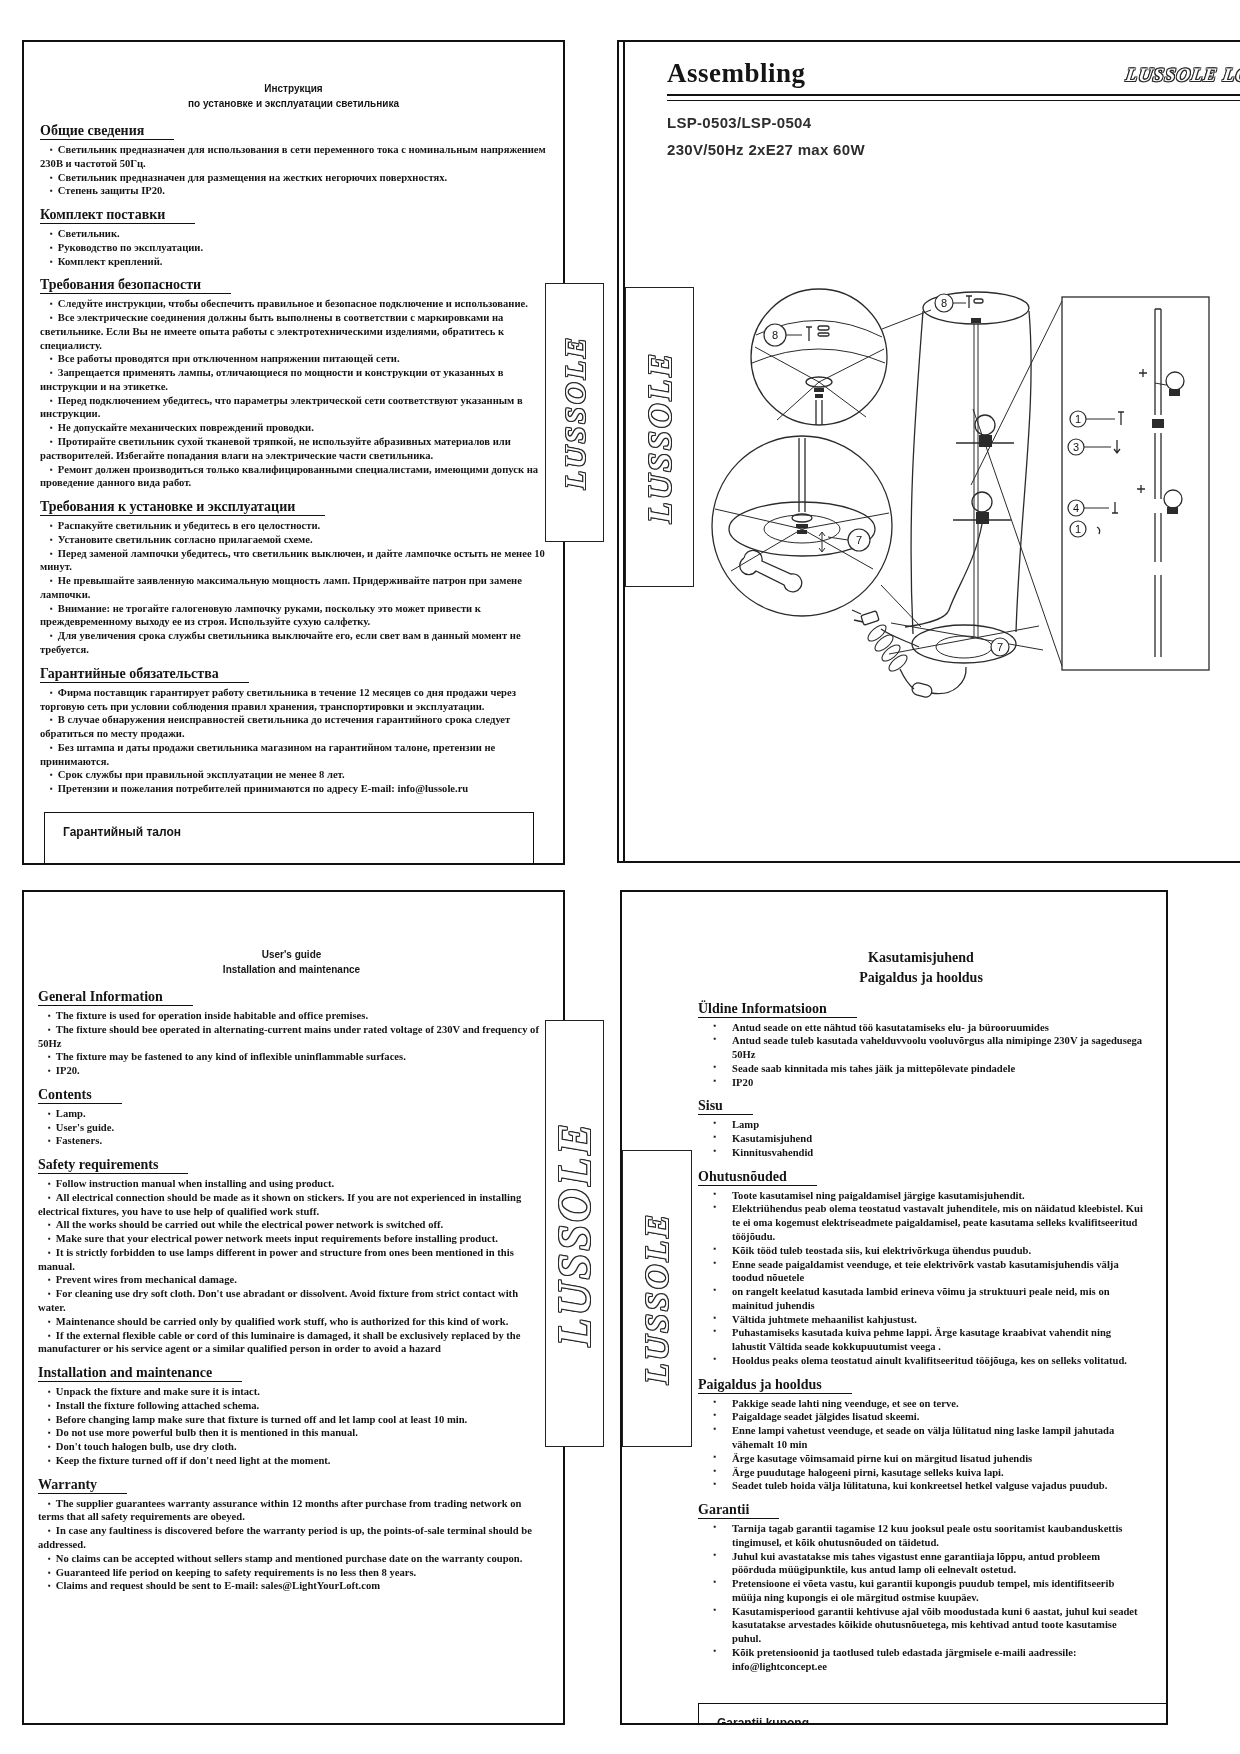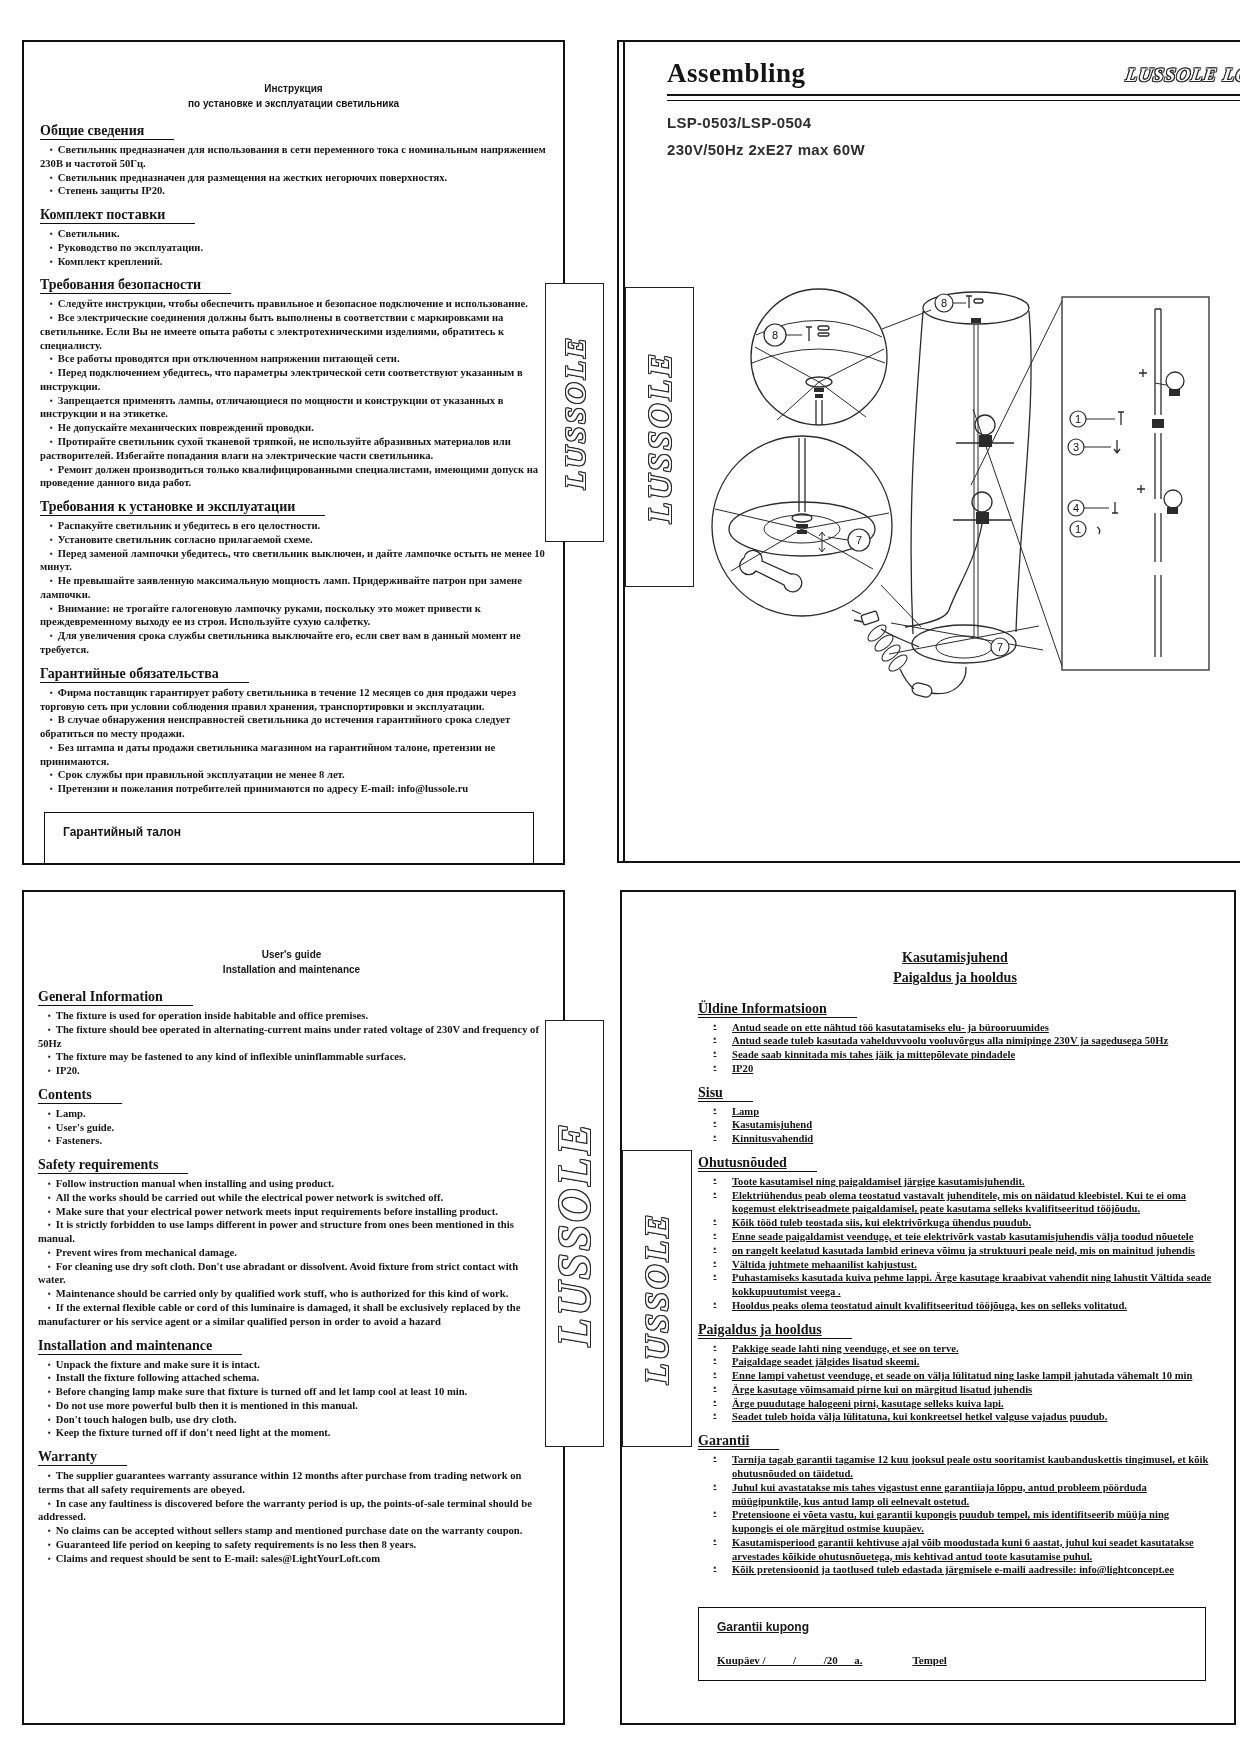--- a/index.html
+++ b/index.html
@@ -2,21 +2,21 @@
 <html><head>
 <meta charset="utf-8">
 <style>
   html,body{margin:0;padding:0;background:#e8e8e8;}
   .page{position:relative;width:1240px;height:1754px;background:#fff;font-family:"Liberation Serif",serif;color:#151515;overflow:hidden;}
   .panel{position:absolute;border:2px solid #111;background:#fff;box-sizing:border-box;overflow:hidden;}
   .panel-tl{left:22px;top:40px;width:543px;height:825px;padding:40px 16px 0 16px;}
   .panel-tr{left:617px;top:40px;width:678px;height:823px;}
   .panel-tr::before{content:"";position:absolute;left:4px;top:0;bottom:0;width:2px;background:#111;}
   .panel-bl{left:22px;top:890px;width:543px;height:835px;padding:56px 18px 0 14px;}
-  .panel-br{left:620px;top:890px;width:616px;height:835px;padding:56px 22px 0 76px;text-decoration:underline;}
+  .panel-br{left:620px;top:890px;width:548px;height:835px;padding:56px 22px 0 76px;}
   .ttl{ text-align:center;font-family:"Liberation Sans",sans-serif;font-weight:bold;font-size:10px;line-height:1.45;margin-bottom:12px;}
   .ttl-serif{font-family:"Liberation Serif",serif;font-size:14px;}
   .sec-h{display:table;font-weight:bold;font-size:14px;border-bottom:1.6px solid #111;padding-right:30px;margin:9px 0 3px 0;}
   .sec-items{margin:0;}
   .li{font-weight:bold;font-size:10.6px;line-height:1.3;}
   .blt{font-size:8px;vertical-align:1px;margin:0 5px 0 10px;}
   .panel-br .li{display:flex;}
   .panel-br .blt{flex:0 0 34px;text-align:center;margin:0;}
   .panel-br .litx{flex:1;}
   .wbox{border:1.8px solid #111;margin-top:16px;padding:12px 18px 14px 18px;}
@@ -65,22 +65,22 @@
         <div class="sec-items">
           <div class="li"><span class="blt">▪</span><span class="litx">Светильник.</span></div>
           <div class="li"><span class="blt">▪</span><span class="litx">Руководство по эксплуатации.</span></div>
           <div class="li"><span class="blt">▪</span><span class="litx">Комплект креплений.</span></div>
         </div>
         <div class="sec-h">Требования    безопасности</div>
         <div class="sec-items">
           <div class="li"><span class="blt">▪</span><span class="litx">Следуйте инструкции, чтобы обеспечить правильное и безопасное подключение и использование.</span></div>
           <div class="li"><span class="blt">▪</span><span class="litx">Все электрические соединения должны быть выполнены в соответствии с маркировками на светильнике. Если Вы не имеете опыта работы с электротехническими изделиями, обратитесь к специалисту.</span></div>
           <div class="li"><span class="blt">▪</span><span class="litx">Все работы проводятся при отключенном напряжении питающей сети.</span></div>
+          <div class="li"><span class="blt">▪</span><span class="litx">Запрещается применять лампы, отличающиеся по мощности и конструкции от указанных в инструкции и на этикетке.</span></div>
           <div class="li"><span class="blt">▪</span><span class="litx">Перед подключением убедитесь, что параметры электрической сети соответствуют указанным в инструкции.</span></div>
-          <div class="li"><span class="blt">▪</span><span class="litx">Запрещается применять лампы, отличающиеся по мощности и конструкции от указанных в инструкции и на этикетке.</span></div>
           <div class="li"><span class="blt">▪</span><span class="litx">Не допускайте механических повреждений проводки.</span></div>
           <div class="li"><span class="blt">▪</span><span class="litx">Протирайте светильник сухой тканевой тряпкой, не используйте абразивных материалов или растворителей. Избегайте попадания влаги на электрические части светильника.</span></div>
           <div class="li"><span class="blt">▪</span><span class="litx">Ремонт должен производиться только квалифицированными специалистами, имеющими допуск на проведение данного вида работ.</span></div>
         </div>
         <div class="sec-h">Требования    к установке    и эксплуатации</div>
         <div class="sec-items">
           <div class="li"><span class="blt">▪</span><span class="litx">Распакуйте светильник и убедитесь в его целостности.</span></div>
           <div class="li"><span class="blt">▪</span><span class="litx">Установите светильник согласно прилагаемой схеме.</span></div>
           <div class="li"><span class="blt">▪</span><span class="litx">Перед заменой лампочки убедитесь, что светильник выключен, и дайте лампочке остыть не менее 10 минут.</span></div>
           <div class="li"><span class="blt">▪</span><span class="litx">Не превышайте заявленную максимальную мощность ламп. Придерживайте патрон при замене лампочки.</span></div>
@@ -261,20 +261,21 @@
         </div>
         <div class="sec-h">Contents</div>
         <div class="sec-items">
           <div class="li"><span class="blt">▪</span><span class="litx">Lamp.</span></div>
           <div class="li"><span class="blt">▪</span><span class="litx">User's guide.</span></div>
           <div class="li"><span class="blt">▪</span><span class="litx">Fasteners.</span></div>
         </div>
         <div class="sec-h">Safety requirements</div>
         <div class="sec-items">
           <div class="li"><span class="blt">▪</span><span class="litx">Follow instruction manual when installing and using product.</span></div>
+          <div class="li"><span class="blt">▪</span><span class="litx">All electrical connection should be made as it shown on stickers. If you are not experienced in installing electrical fixtures, you have to use help of qualified work stuff.</span></div>
           <div class="li"><span class="blt">▪</span><span class="litx">All the works should be carried out while the electrical power network is switched off.</span></div>
           <div class="li"><span class="blt">▪</span><span class="litx">Make sure that your electrical power network meets input requirements before installing product.</span></div>
           <div class="li"><span class="blt">▪</span><span class="litx">It is strictly forbidden to use lamps different in power and structure from ones been mentioned in this manual.</span></div>
           <div class="li"><span class="blt">▪</span><span class="litx">Prevent wires from mechanical damage.</span></div>
           <div class="li"><span class="blt">▪</span><span class="litx">For cleaning use dry soft cloth. Don't use abradant or dissolvent. Avoid fixture from strict contact with water.</span></div>
           <div class="li"><span class="blt">▪</span><span class="litx">Maintenance should be carried only by qualified work stuff, who is authorized for this kind of work.</span></div>
           <div class="li"><span class="blt">▪</span><span class="litx">If the external flexible cable or cord of this luminaire is damaged, it shall be exclusively replaced by the manufacturer or his service agent or a similar qualified person in order to avoid a hazard</span></div>
         </div>
         <div class="sec-h">Installation and maintenance</div>
         <div class="sec-items">

